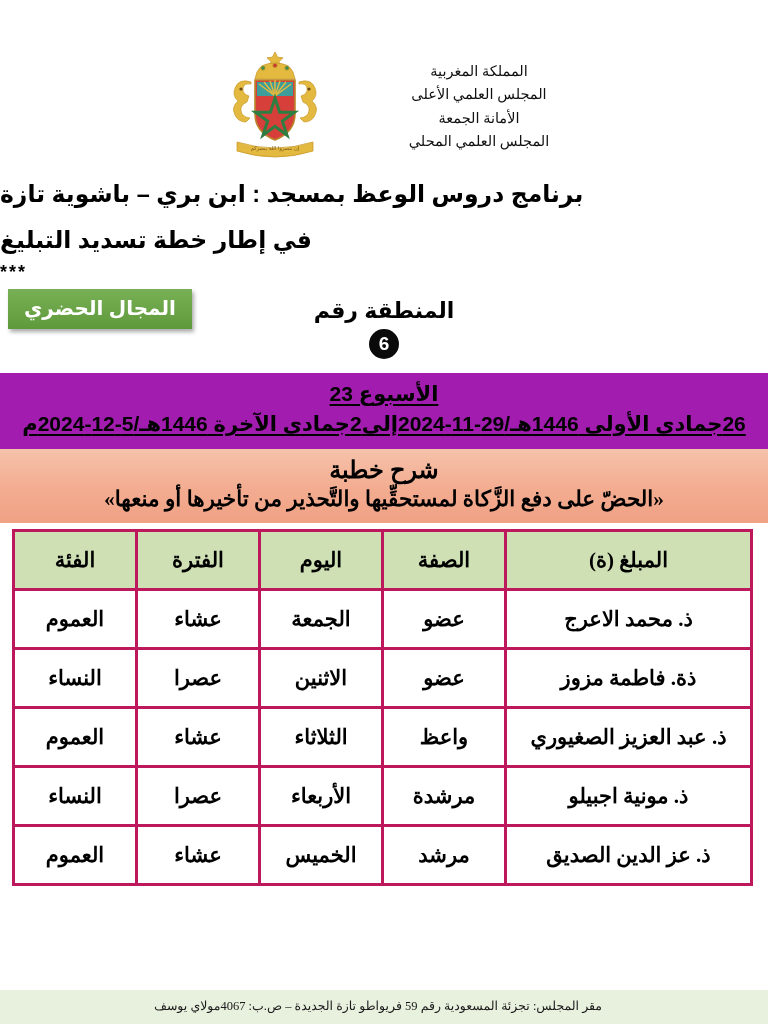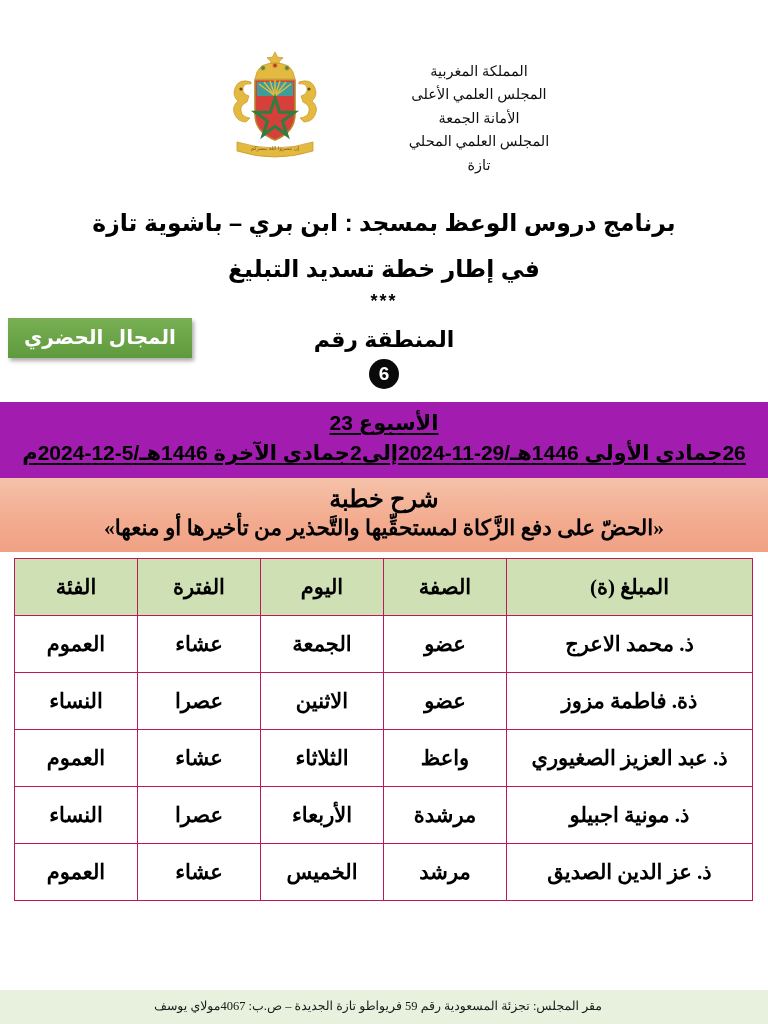--- a/index.html
+++ b/index.html
@@ -40,22 +40,22 @@
     line-height: 1.62;
     font-size: 14.5px;
     font-family: "Liberation Serif", "DejaVu Serif", serif;
     color: #111;
     letter-spacing: 0;
   }
   .org-lines div { white-space: nowrap; }
 
   
   .title-block {
-    margin-top: 32px;
-    text-align: center;
+    margin-top: 16px;
+    text-align: left;
   }
   .title-line-1 {
     font-size: 23.5px;
     font-weight: bold;
     font-family: "Liberation Sans", "DejaVu Sans", sans-serif;
     letter-spacing: -0.3px;
     margin-bottom: 18px;
   }
   .title-line-2 {
     font-size: 23.5px;
@@ -166,21 +166,21 @@
     padding: 6px 15px 0 15px;
   }
   table.schedule {
     width: 100%;
     border-collapse: collapse;
     table-layout: fixed;
     direction: rtl;
   }
   table.schedule th,
   table.schedule td {
-    border: 1px solid #be185d;
+    border: 3px solid #be185d;
     text-align: center;
     vertical-align: middle;
     font-family: "Liberation Serif", "DejaVu Serif", serif;
   }
   table.schedule thead th {
     background: #cfe0b4;
     font-size: 21px;
     font-weight: bold;
     height: 52px;
     padding: 2px 4px;
@@ -267,21 +267,20 @@
       </g>
       <text x="56" y="103.5" text-anchor="middle" font-size="5.2" fill="#7a5a16" font-family="DejaVu Sans, sans-serif">إن تنصروا الله ينصركم</text>
     </svg>
   </div>
 
   <div class="org-lines">
     <div>المملكة المغربية</div>
     <div>المجلس العلمي الأعلى</div>
     <div>الأمانة الجمعة</div>
     <div>المجلس العلمي المحلي</div>
-    <div>تازة</div>
   </div>
 </div>
 
 <div class="title-block">
   <div class="title-line-1">برنامج دروس الوعظ بمسجد : ابن بري – باشوية تازة</div>
   <div class="title-line-2">في إطار خطة تسديد التبليغ</div>
   <div class="stars">***</div>
 </div>
 
 <div class="zone-row">

